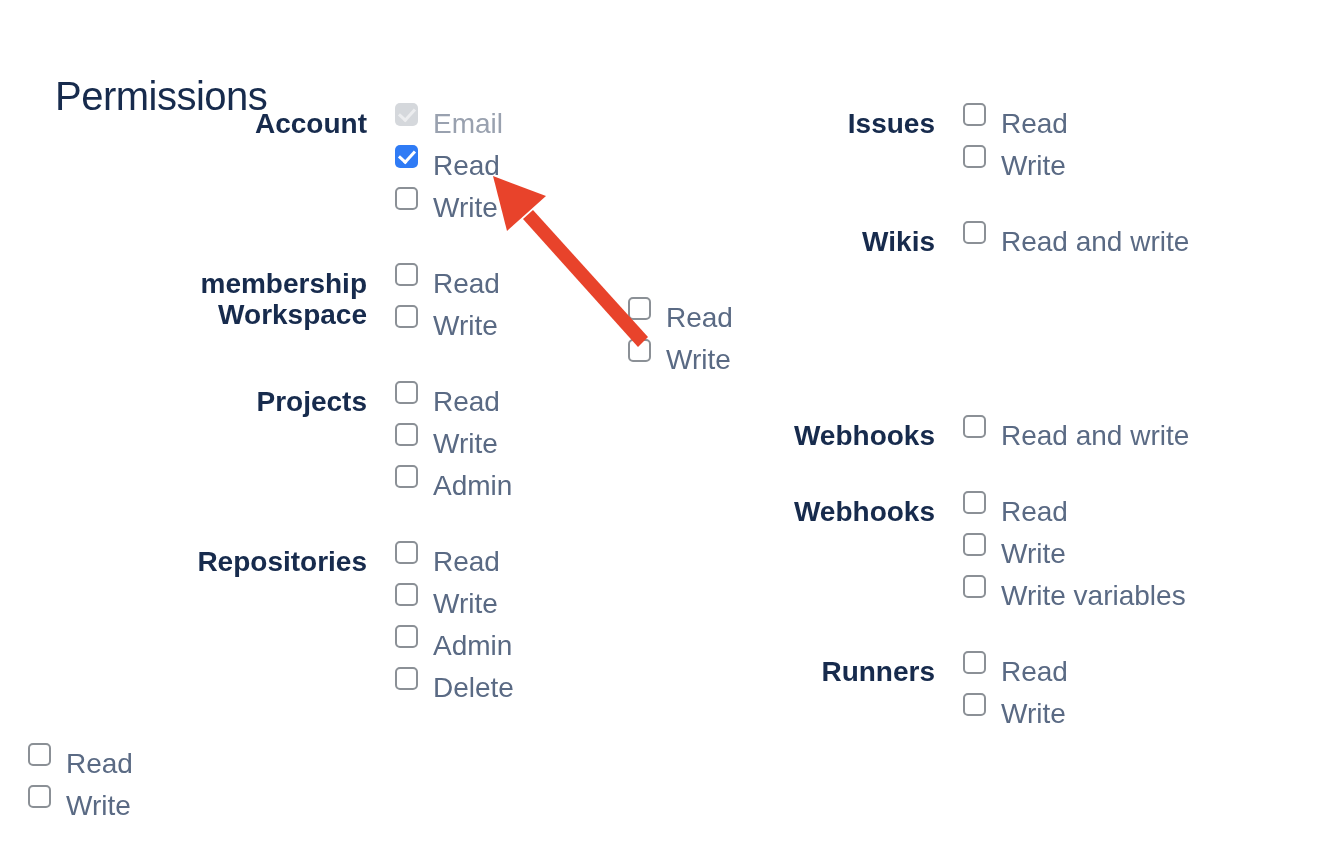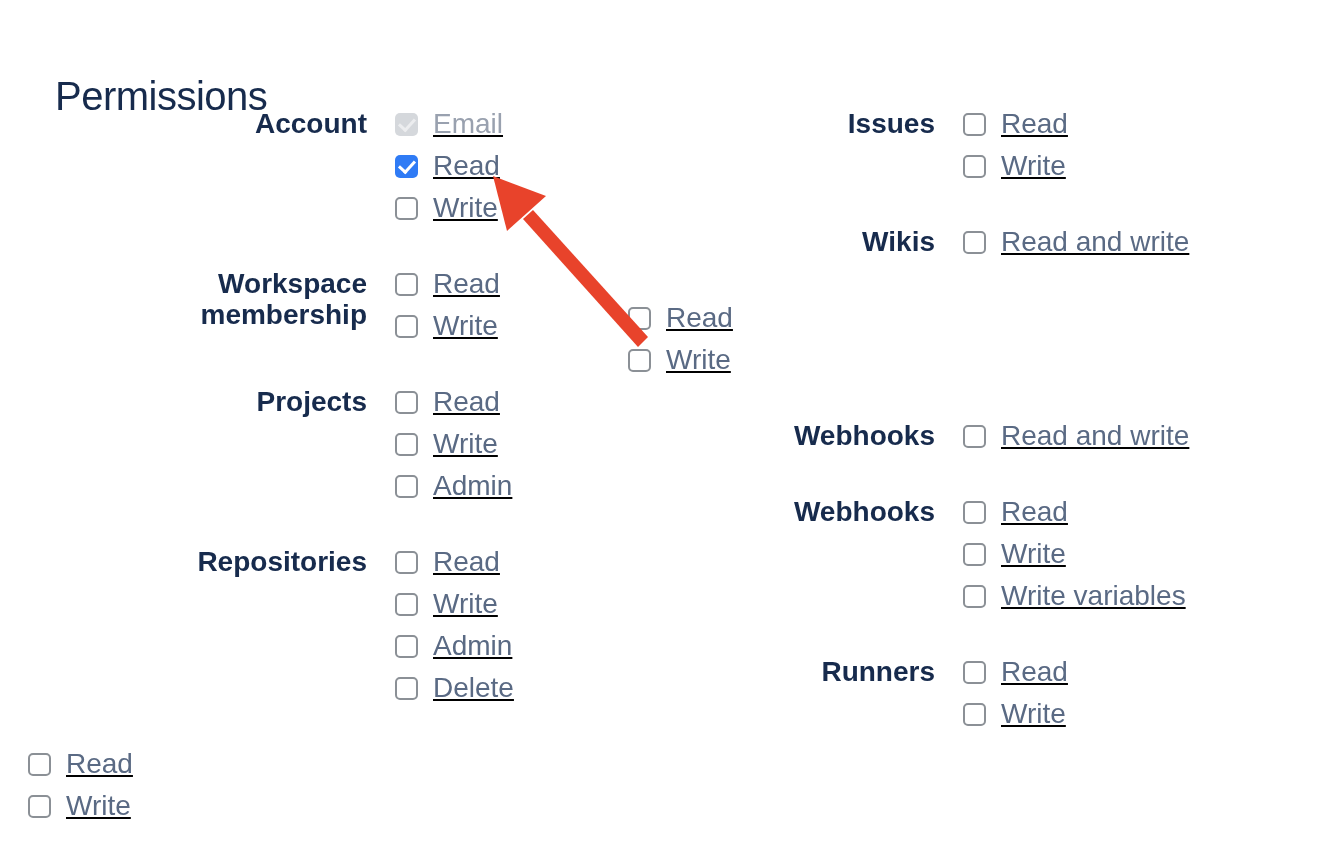--- a/index.html
+++ b/index.html
@@ -44,23 +44,21 @@
     line-height: 31px;
     padding-top: 5px;
     flex: none;
     padding-left: 25px;
   }
   .col-left  .group-label { width: 342px; }
   .col-right .group-label { width: 310px; }
   .opts { margin-left: 28px; }
   .opt-row {
     display: flex;
-    align-items: center;
     height: 42px;
-    text-decoration: underline;
   }
   .cb {
     width: 23px;
     height: 23px;
     border-radius: 5px;
     box-sizing: border-box;
     position: relative;
     flex: none;
   }
   .cb.unchecked {
@@ -122,22 +120,22 @@
             <span class="opt-label">Read</span>
           </div>
           <div class="opt-row">
             <span class="cb unchecked" role="checkbox" aria-checked="false"></span>
             <span class="opt-label">Write</span>
           </div>
         </div>
       </div>
       <div class="group">
         <div class="group-label">
+          <div class="label-line">membership</div>
           <div class="label-line">Workspace</div>
-          <div class="label-line">membership</div>
         </div>
         <div class="opts">
           <div class="opt-row">
             <span class="cb unchecked" role="checkbox" aria-checked="false"></span>
             <span class="opt-label">Read</span>
           </div>
           <div class="opt-row">
             <span class="cb unchecked" role="checkbox" aria-checked="false"></span>
             <span class="opt-label">Write</span>
           </div>

